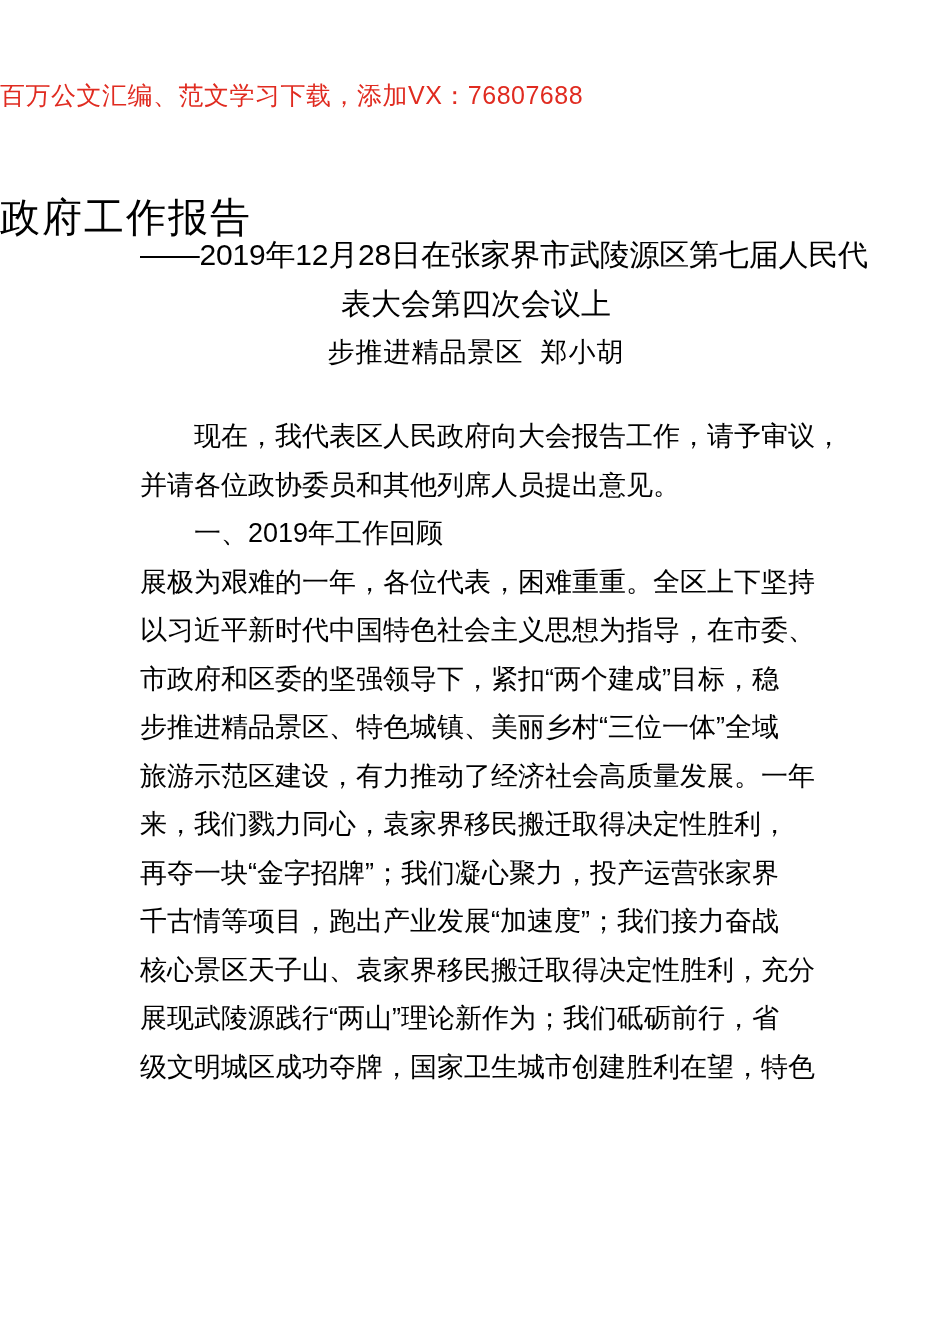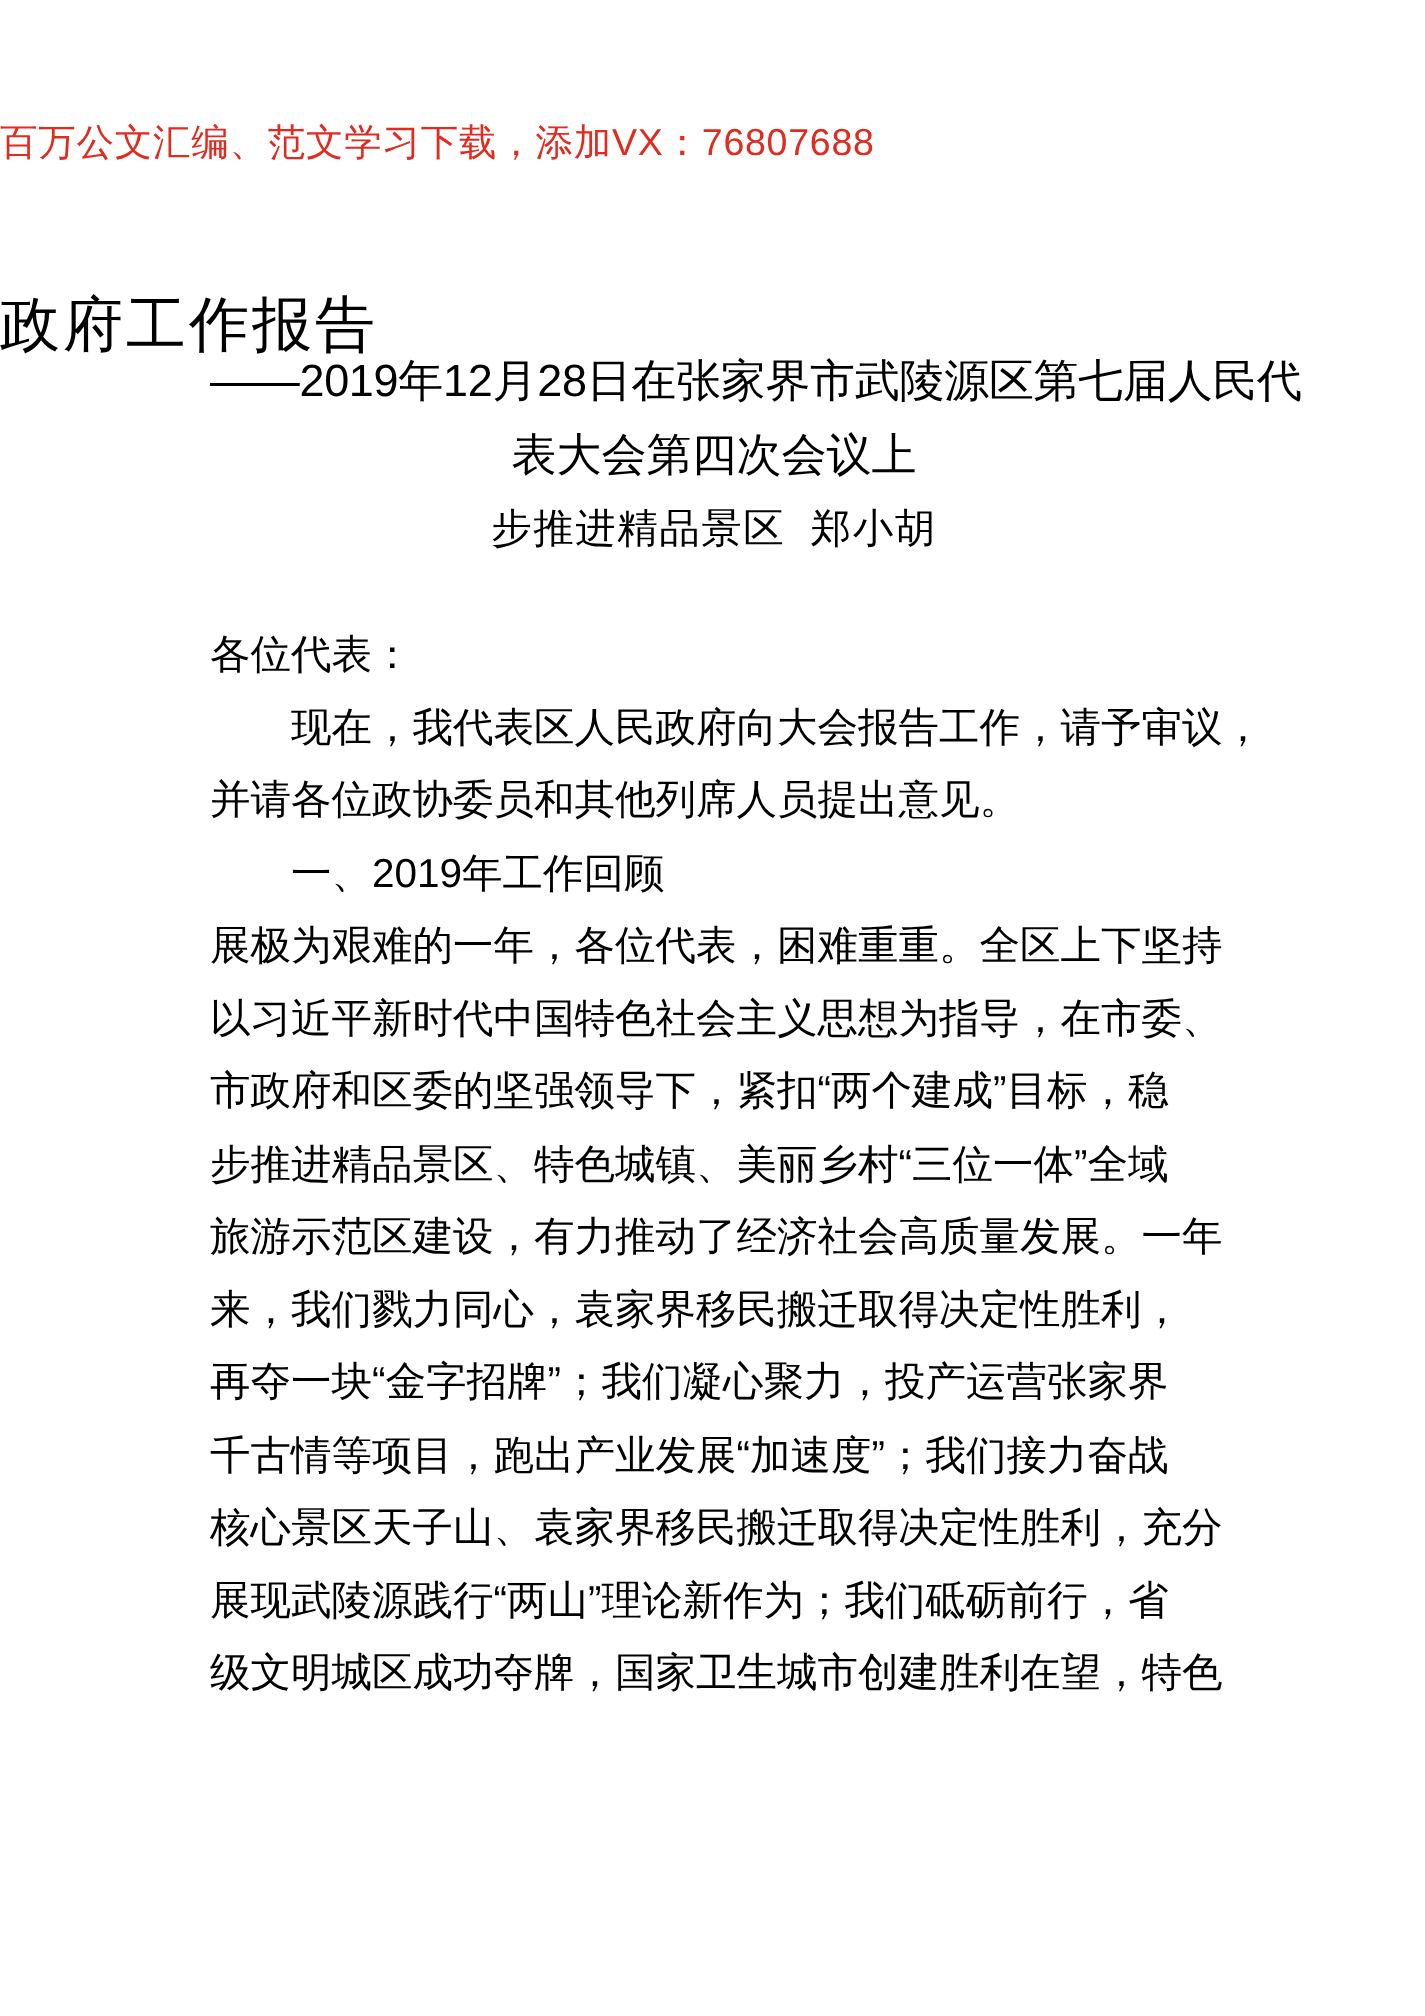--- a/index.html
+++ b/index.html
@@ -116,23 +116,20 @@
   <div class="doc-title">政府工作报告</div>
 
   <div class="subtitle-block">
     <div class="subtitle-line wide">——2019年12月28日在张家界市武陵源区第七届人民代</div>
     <div class="subtitle-line">表大会第四次会议上</div>
     <div class="author-line">步推进精品景区  郑小胡</div>
   </div>
 
   <div class="body-text">
 
-    <div class="para salutation">
-      <span class="line">各位代表：</span>
-    </div>
 
     <div class="para">
       <span class="line indent2">现在，我代表区人民政府向大会报告工作，请予审议，</span>
       <span class="line">并请各位政协委员和其他列席人员提出意见。</span>
     </div>
 
     <div class="para">
       <span class="line indent2">一、2019年工作回顾</span>
     </div>
 

